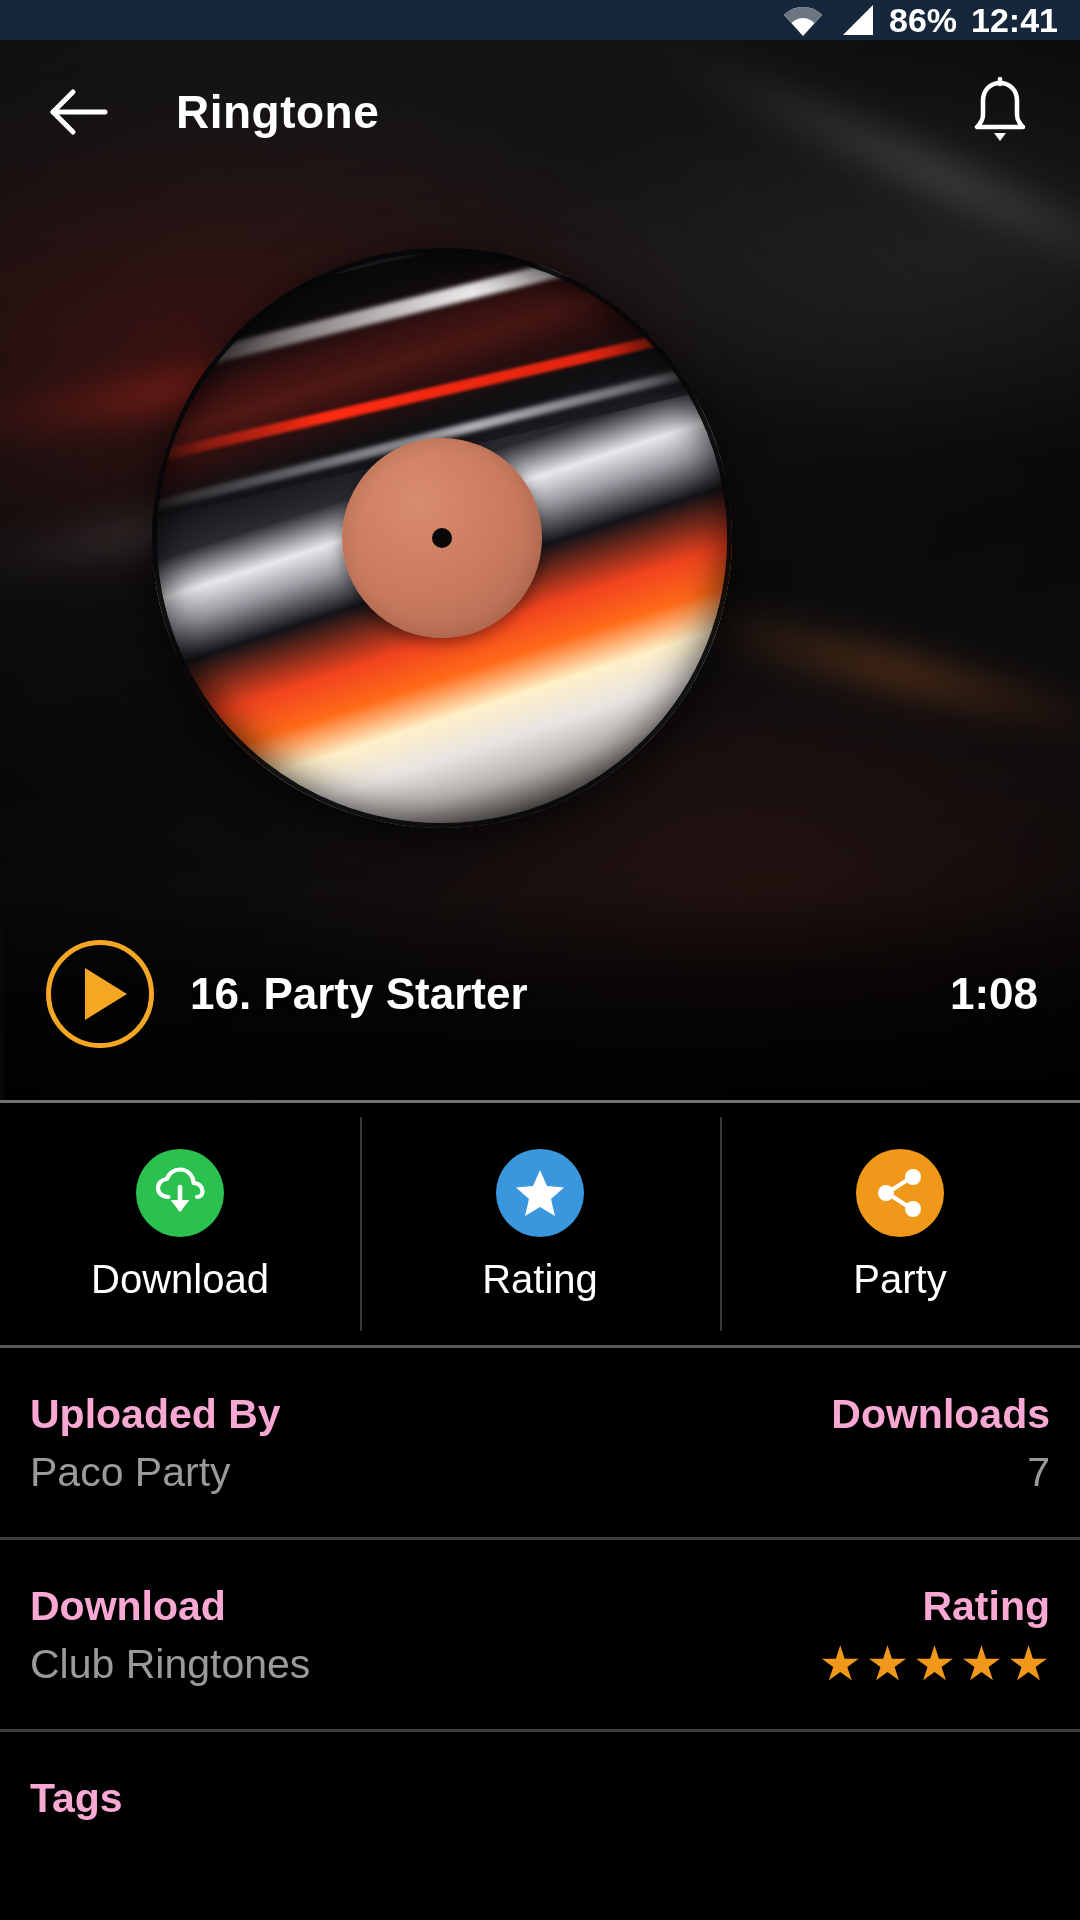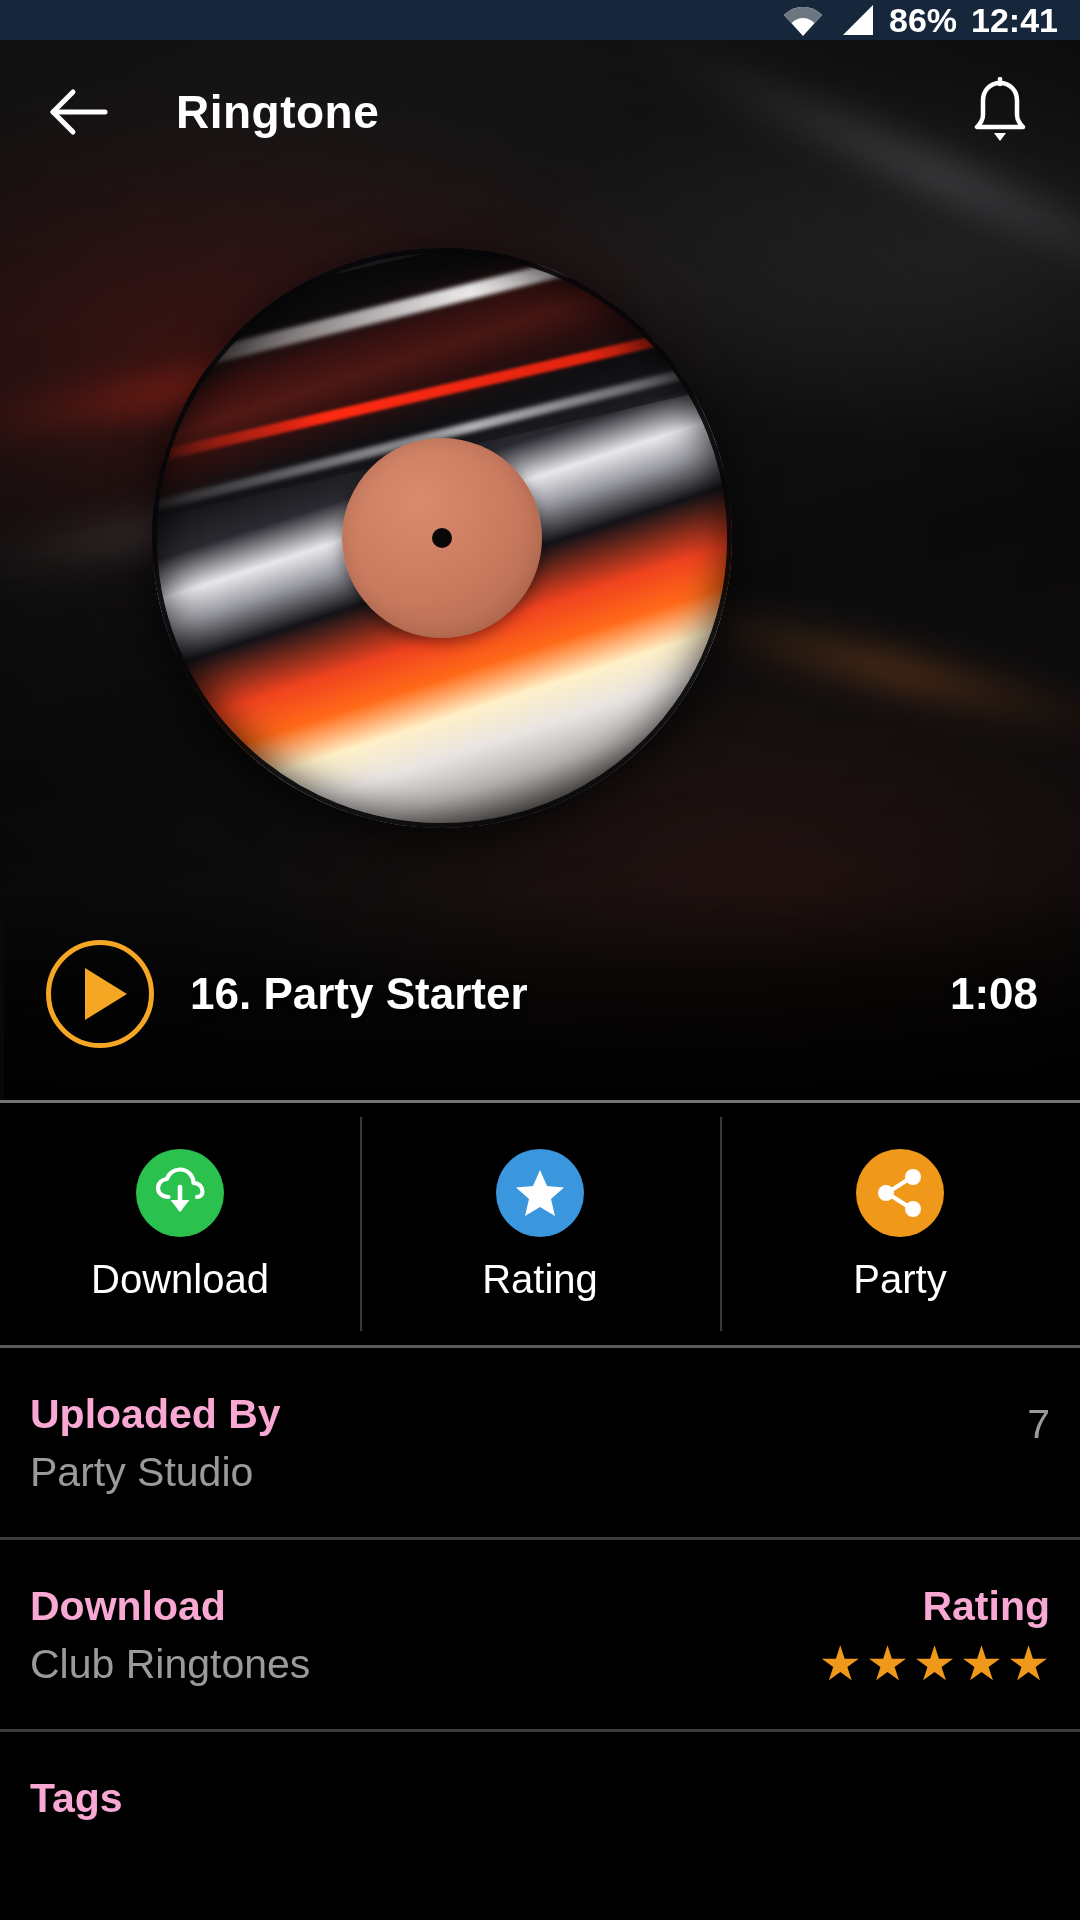--- a/index.html
+++ b/index.html
@@ -457,23 +457,24 @@
         </svg>
       </span>
       <span class="action-label">Party</span>
     </div>
 
   </div>
 
   <div class="info-row">
     <div class="info-col-left">
       <div class="info-label">Uploaded By</div>
-      <div class="info-value">Party Studio</div>
+      <div class="info-value">Paco Party</div>
     </div>
     <div class="info-col-right">
+      <div class="info-label">Downloads</div>
       <div class="info-value">7</div>
     </div>
   </div>
 
   <div class="info-row">
     <div class="info-col-left">
       <div class="info-label">Download</div>
       <div class="info-value">Club Ringtones</div>
     </div>
     <div class="info-col-right">

